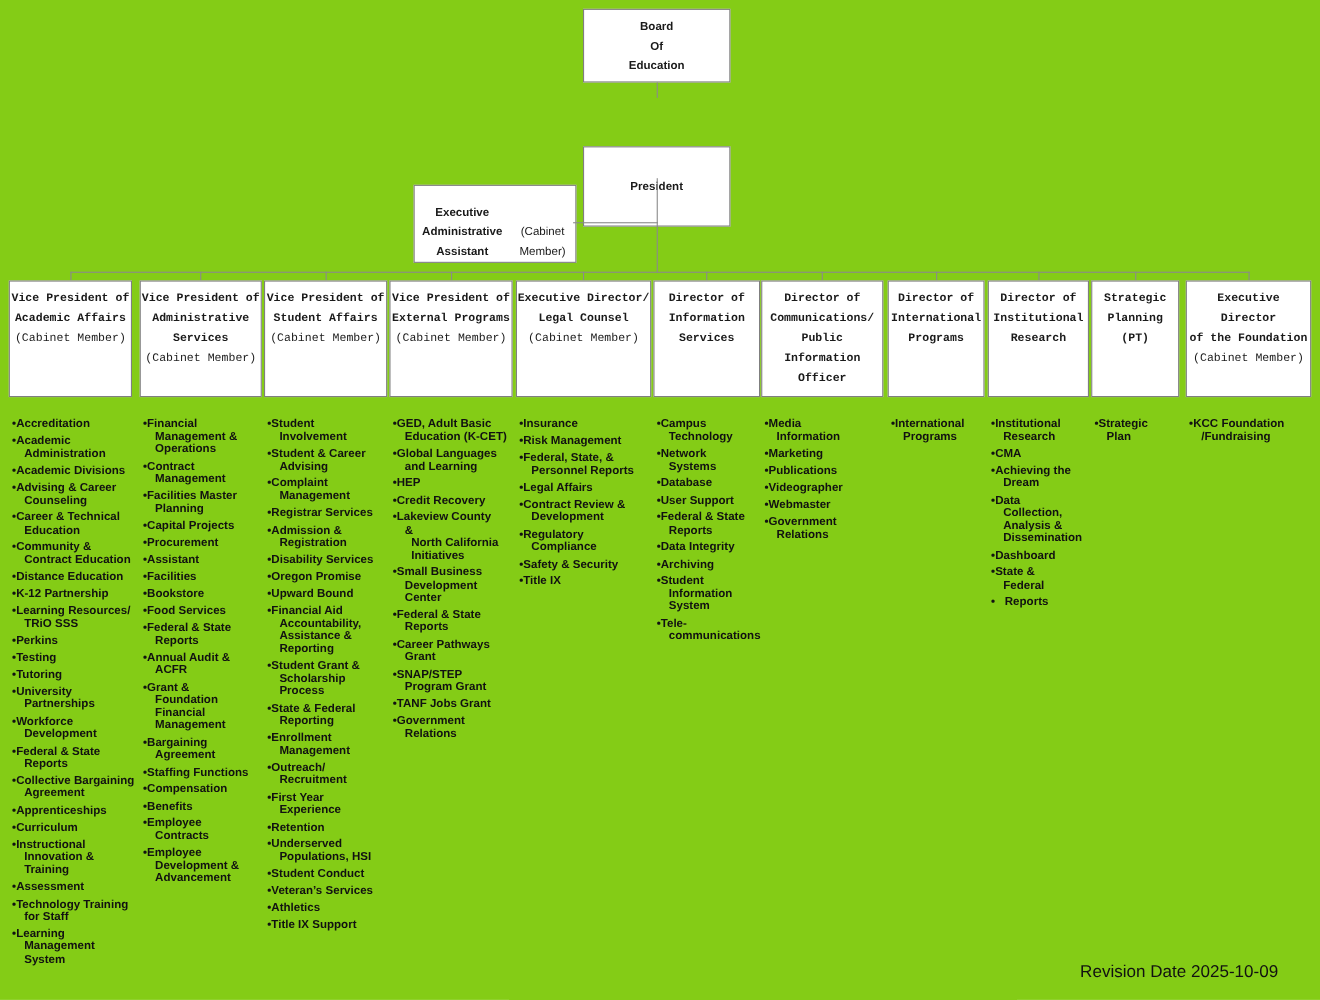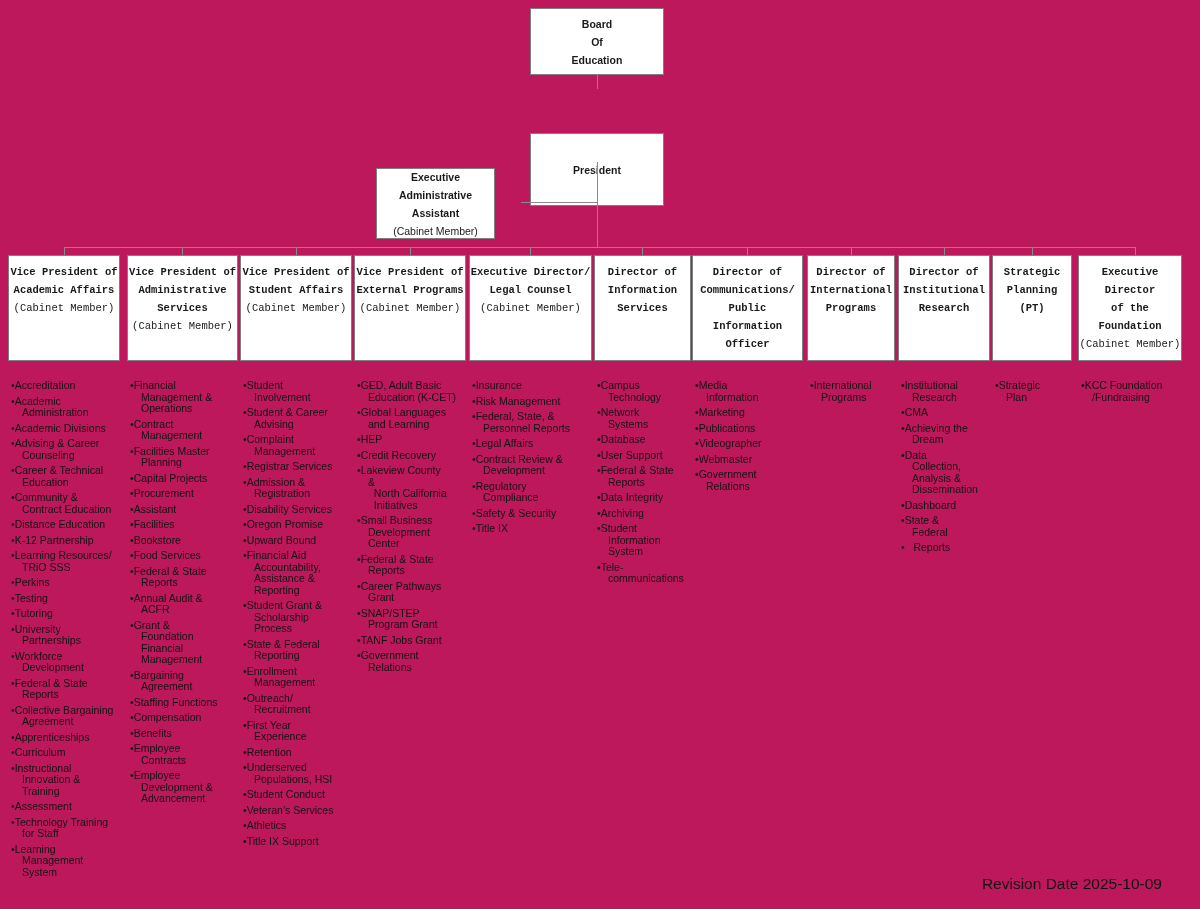--- a/index.html
+++ b/index.html
@@ -1,34 +1,34 @@
 <!DOCTYPE html>
 <html><head>
 <meta charset="utf-8">
 <style>
   html,body { margin:0; padding:0; background:#ffffff; }
   .canvas {
-    position:relative; width:1200px; height:909px; background:#be185d;
+    position:relative; width:1200px; height:909px; background:#84cc16;
     font-family:"Liberation Sans", sans-serif; color:#1a1a1a; overflow:hidden;
   }
   .box {
     position:absolute; box-sizing:border-box; border:1px solid #7f7f7f;
     background:#ffffff; text-align:center;
   }
   .title { font-weight:bold; font-size:10.5px; line-height:18px; white-space:pre-line; }
   .subtitle { font-weight:normal; font-size:10.5px; line-height:18px; }
   .box.board  { left:530px; top:8px;   width:134px; height:67px; display:flex; align-items:center; justify-content:center; }
   .box.president { left:530px; top:89px; width:134px; height:73px; display:flex; align-items:center; justify-content:center;margin-top:44px; }
-  .box.eaa { left:376px; top:168px; width:119px; height:71px; display:flex; flex-direction:column; align-items:center; justify-content:center; }
+  .box.eaa { left:376px; top:168px; width:148px; height:71px; display:flex; flex-direction:row; align-items:flex-end; justify-content:center; }
   .line { position:absolute; background:#8a8a8a; }
   .col { position:absolute; top:255px; }
   .box.dept { position:relative; width:100%; height:106px; padding-top:7px;font-family:Liberation Mono, monospace; }
   ul.duties {
     list-style:none; margin:19px 0 0 3px; padding:0;
-    width:calc(100% + 10px); font-size:10.5px; line-height:11.5px; color:#111;
+    width:calc(100% + 10px); font-size:10.5px; line-height:11.5px; color:#111;font-weight:bold;
   }
   ul.duties li {
     padding-left:11px; text-indent:-11px; margin-bottom:4px; white-space:pre-line;
   }
   ul.duties li::before { content:"\2022"; }
   .revision { position:absolute; right:38px; bottom:16px; font-size:15.5px; color:#111;margin-left:39px; }
 </style>
 </head>
 <body>
 
@@ -342,21 +342,21 @@
       <div class="title">Strategic
 Planning (PT)</div>
       <div class="subtitle"></div>
     </div>
     <ul class="duties">
         <li>Strategic
 Plan</li>
       </ul>
   </div>
 
-  <div class="col" style="left:1078px; width:104px;">
+  <div class="col" style="left:1078px; width:114px;">
     <div class="box dept">
       <div class="title">Executive Director
 of the Foundation</div>
       <div class="subtitle">(Cabinet Member)</div>
     </div>
     <ul class="duties">
         <li>KCC Foundation
 /Fundraising</li>
       </ul>
   </div>

